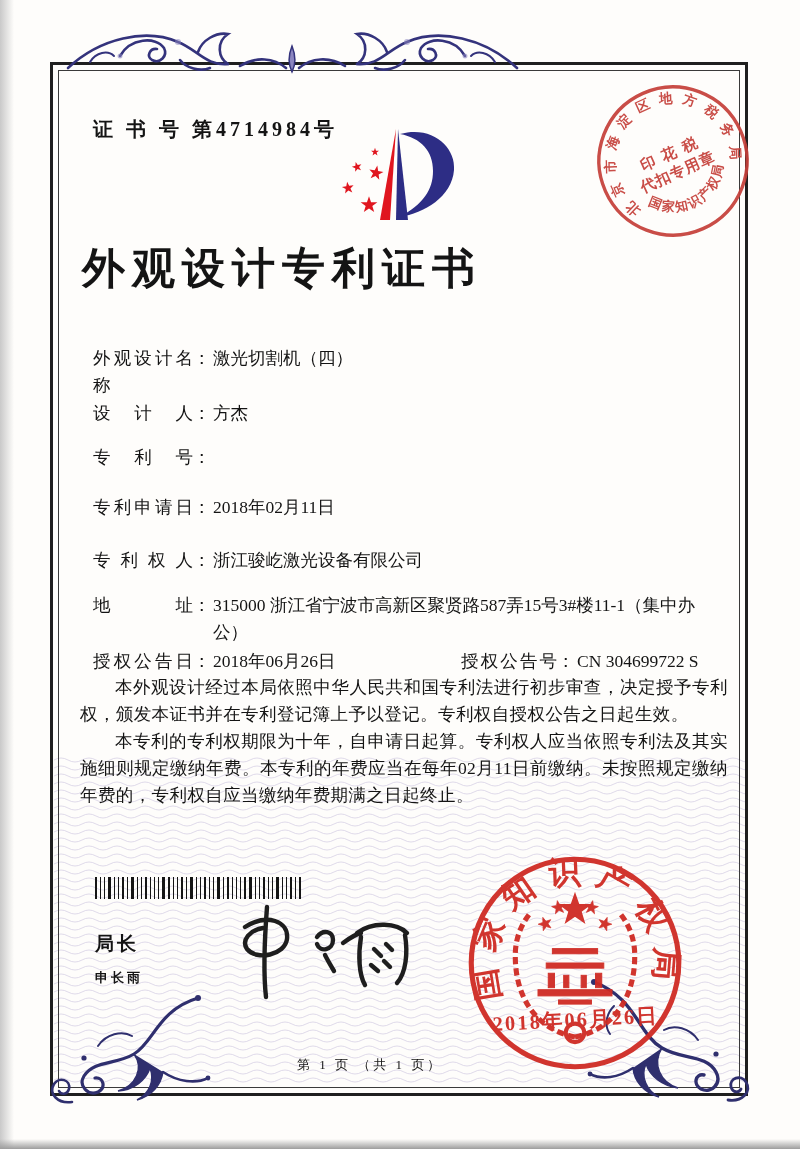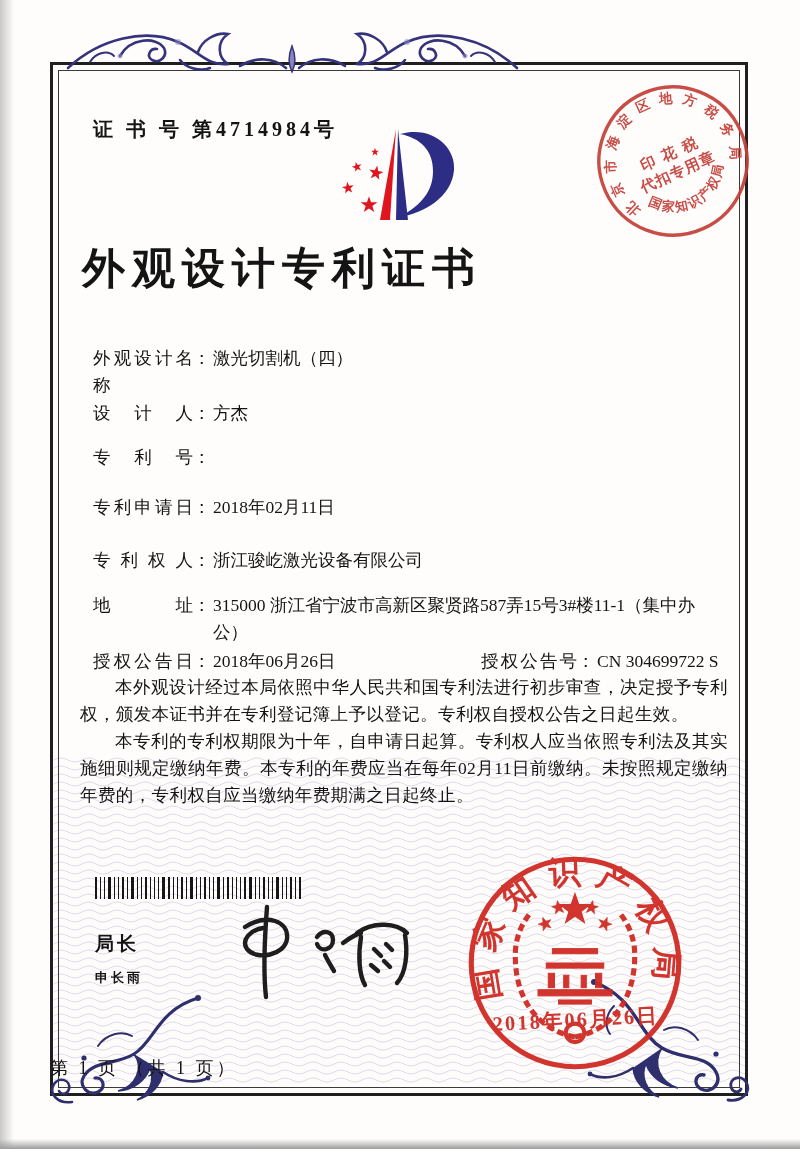--- a/index.html
+++ b/index.html
@@ -18,41 +18,41 @@
   #waves{position:absolute;left:54px;top:756px;width:692px;height:330px;}
   #waves path{fill:none;stroke:#cbc3e0;stroke-width:1;opacity:.6;}
   .cert-no{position:absolute;left:93px;top:116px;font-size:20px;letter-spacing:4px;font-weight:600;}
   .title{position:absolute;left:50px;top:240px;width:700px;text-align:left;
      font-size:43px;font-weight:700;letter-spacing:7px;margin-left:32px;}
   .frow{position:absolute;left:93px;display:flex;align-items:flex-start;
      font-size:17.5px;line-height:27px;width:630px;}
   .flabel{display:inline-block;width:100px;text-align:justify;text-align-last:justify;flex:none;}
   .fcolon{display:inline-block;width:20px;flex:none;}
   .fvalue{max-width:500px;}
-  .grant-pub{position:absolute;left:388px;top:0;display:flex;}
+  .grant-pub{position:absolute;left:368px;top:0;display:flex;}
   .grant-pub .flabel{width:96px;}
   .paras{position:absolute;left:80px;top:674px;width:648px;font-size:17.5px;
      line-height:27px;text-align:justify;letter-spacing:.4px;}
   .paras p{margin:0;text-indent:2em;}
   .barcode{position:absolute;left:95px;top:877px;width:206px;height:22px;
      display:flex;justify-content:space-between;}
   .barcode span{background:#151515;height:100%;display:block;}
   .director-title{position:absolute;left:95px;top:931px;font-size:19px;letter-spacing:3px;font-weight:600;
      font-family:"Liberation Sans","DejaVu Sans",sans-serif;}
   .director-name{position:absolute;left:95px;top:969px;font-size:13px;letter-spacing:3px;font-weight:600;
      font-family:"Liberation Sans","DejaVu Sans",sans-serif;}
   .sig{position:absolute;left:205px;top:893px;}
   .seal{position:absolute;left:462px;top:850px;}
   .taxstamp{position:absolute;left:588px;top:76px;transform:rotate(-24deg);opacity:.93;}
   .logo{position:absolute;left:330px;top:100px;}
   .ornament{position:absolute;left:60px;top:16px;}
   .corner-bl{position:absolute;left:38px;top:986px;}
   .corner-br{position:absolute;left:584px;top:976px;transform:scaleX(-1);}
-  .footer{position:absolute;left:50px;top:1056px;width:640px;text-align:left;
-     font-size:18px;letter-spacing:3px;}
+  .footer{position:absolute;left:50px;top:1056px;width:640px;text-align:center;
+     font-size:13px;letter-spacing:3px;}
   svg text{user-select:none;}
 </style>
 </head>
 <body>
 
 <div class="page">
 
   <svg width="0" height="0" style="position:absolute">
     <defs>
       <path id="star5" d="M0,-10 L2.35,-3.24 9.51,-3.09 3.8,1.24 5.88,8.09 0,4 -5.88,8.09 -3.8,1.24 -9.51,-3.09 -2.35,-3.24 Z"></path>

